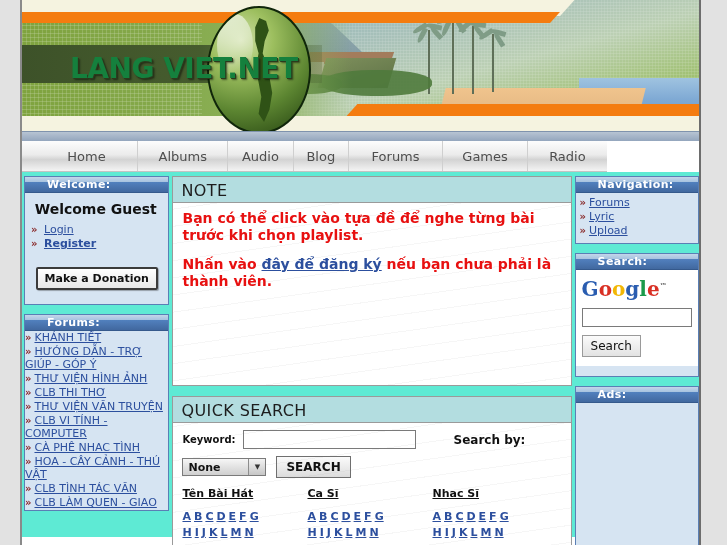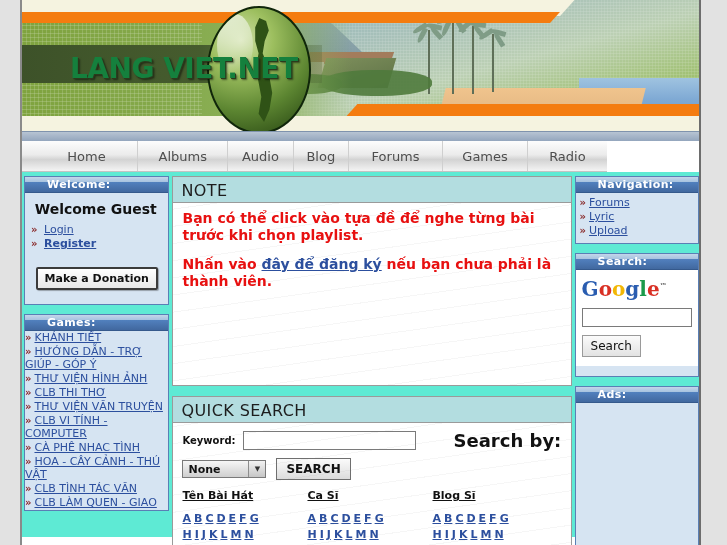--- a/index.html
+++ b/index.html
@@ -127,21 +127,21 @@
     background-image:
       repeating-linear-gradient(-8deg,rgba(0,0,0,0) 0 8px,rgba(120,120,120,.13) 8px 9px,rgba(0,0,0,0) 9px 17px);
   }
   .mbox-body{position:relative;padding:7px 9px 10px 9px;}
   .note-p{color:#e81010;font-size:14px;font-weight:bold;line-height:17px;margin:0 0 12px 0;}
   .note-p:last-child{margin-bottom:0;}
   .note-p a{color:#2c4f9e;text-decoration:underline;}
   .qs-row1{display:flex;align-items:center;margin-bottom:7px;}
   .lbl{font-size:10px;font-weight:bold;color:#111;}
   .kw-input{width:167px;height:15px;margin-left:7px;border:1px solid #7a7a7a;background:#fff;}
-  .searchby{margin-left:38px;font-size:18px;font-weight:bold;color:#111;}
+  .searchby{margin-left:38px;font-size:12px;font-weight:bold;color:#111;}
   .qs-row2{display:flex;align-items:center;margin-bottom:9px;}
   .sel{width:84px;height:18px;border:1px solid #7a7a7a;
     background:linear-gradient(180deg,#f6f6f6,#cfcfcf);position:relative;
     font-size:11px;font-weight:bold;color:#111;display:flex;align-items:center;padding-left:5px;box-sizing:border-box;}
   .sel .arw{position:absolute;right:0;top:0;width:16px;height:16px;
     background:linear-gradient(180deg,#f2f2f2,#c6c6c6);border-left:1px solid #8d8d8d;
     display:flex;align-items:center;justify-content:center;font-size:7px;color:#333;}
   .sbtn{margin-left:10px;height:20px;padding:0 9px;border:1px solid #6f6f6f;
     background:linear-gradient(180deg,#fbfbfb,#dcdcdc);font-size:12px;font-weight:bold;color:#111;
     display:flex;align-items:center;cursor:pointer;}
@@ -265,21 +265,21 @@
             </li>
           </ul>
           <div class="donate-wrap">
             <span class="donate">Make a Donation</span>
           </div>
         </div>
       </div>
 
       <div class="panel">
         <div class="panel-head">
-          <span>Games:</span>
+          <span>Forums:</span>
         </div>
         <ul class="lnk forum-list">
           <li><span class="chev">»</span><a href="#">KHÁNH TIẾT</a></li>
           <li><span class="chev">»</span><a href="#">HƯỚNG DẪN - TRỢ GIÚP - GÓP Ý</a></li>
           <li><span class="chev">»</span><a href="#">THƯ VIỆN HÌNH ẢNH</a></li>
           <li><span class="chev">»</span><a href="#">CLB THI THƠ</a></li>
           <li><span class="chev">»</span><a href="#">THƯ VIỆN VĂN TRUYỆN</a></li>
           <li><span class="chev">»</span><a href="#">CLB VI TÍNH - COMPUTER</a></li>
           <li><span class="chev">»</span><a href="#">CÀ PHÊ NHAC TÌNH</a></li>
           <li><span class="chev">»</span><a href="#">HOA - CÂY CẢNH - THÚ VẬT</a></li>
@@ -339,21 +339,21 @@
               <div class="az-title">Ca Sĩ</div>
               <div class="az-line">
                 <a href="#">A</a><a href="#">B</a><a href="#">C</a><a href="#">D</a><a href="#">E</a><a href="#">F</a><a href="#">G</a>
               </div>
               <div class="az-line">
                 <a href="#">H</a><a href="#">I</a><a href="#">J</a><a href="#">K</a><a href="#">L</a><a href="#">M</a><a href="#">N</a>
               </div>
             </div>
 
             <div class="az-col">
-              <div class="az-title">Blog Sĩ</div>
+              <div class="az-title">Nhac Sĩ</div>
               <div class="az-line">
                 <a href="#">A</a><a href="#">B</a><a href="#">C</a><a href="#">D</a><a href="#">E</a><a href="#">F</a><a href="#">G</a>
               </div>
               <div class="az-line">
                 <a href="#">H</a><a href="#">I</a><a href="#">J</a><a href="#">K</a><a href="#">L</a><a href="#">M</a><a href="#">N</a>
               </div>
             </div>
 
           </div>
         </div>

